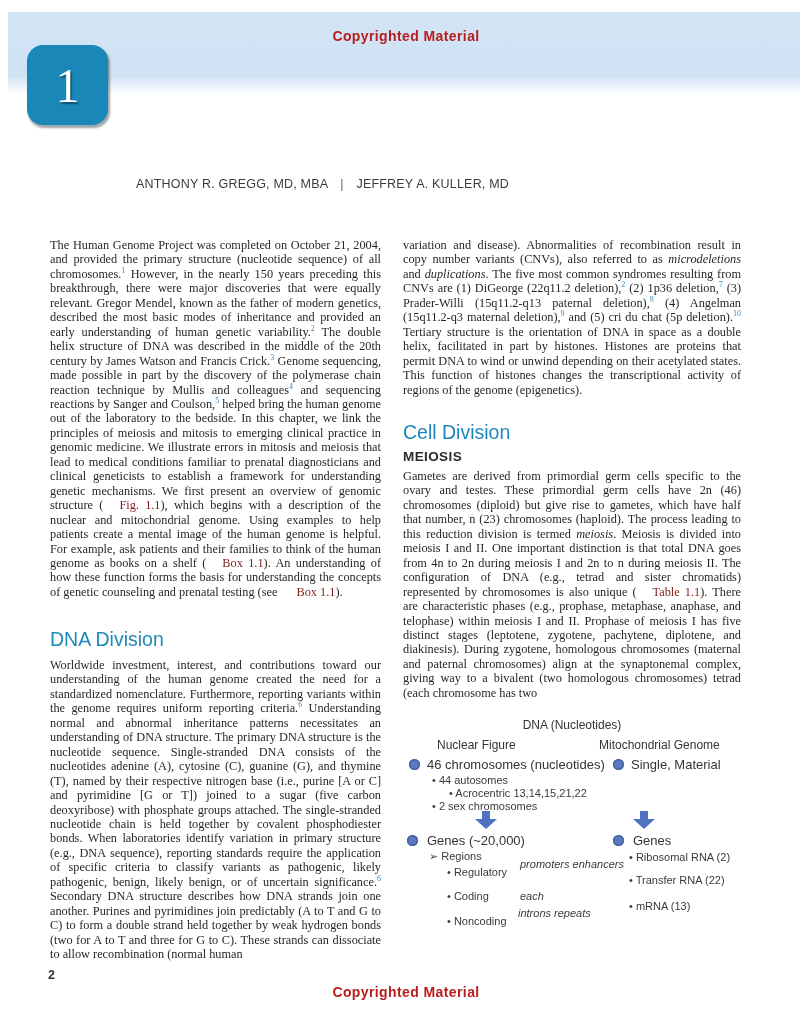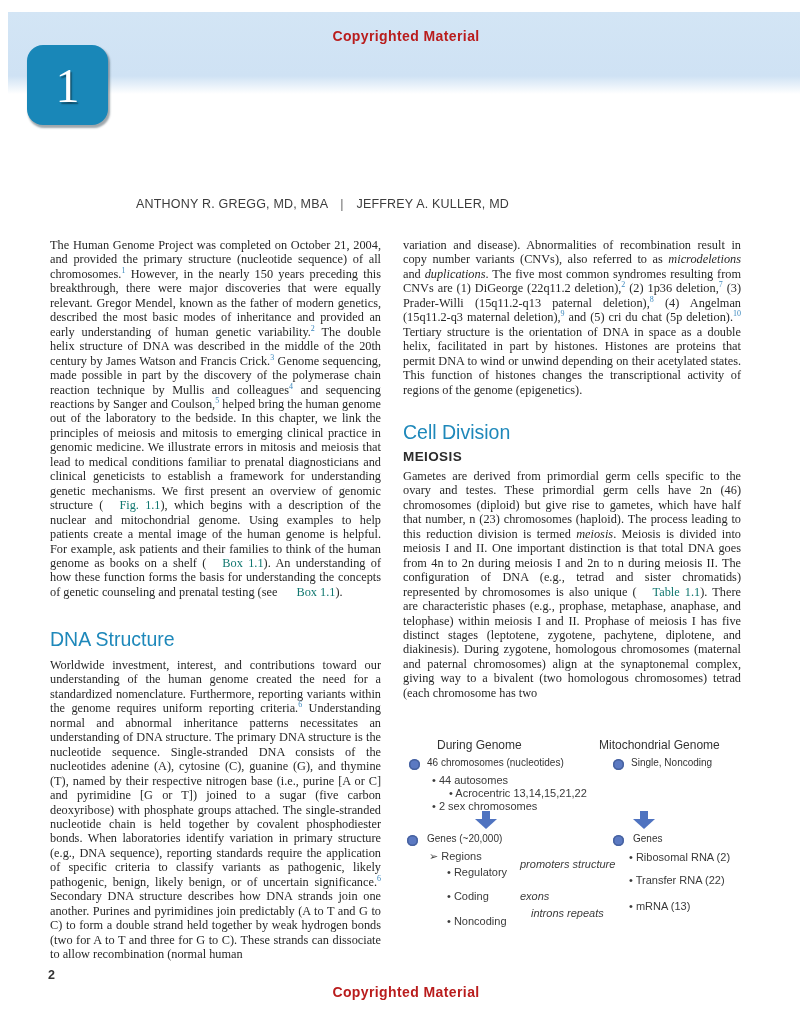--- a/index.html
+++ b/index.html
@@ -19,41 +19,41 @@
          background:#1987b8;box-shadow:1.5px 2.5px 2px rgba(40,60,70,0.45);
          display:flex;align-items:center;justify-content:center;}
   .badge span{font-family:"Liberation Serif",serif;font-size:48px;color:#ffffff;
               text-shadow:1.5px 1.5px 1.5px rgba(0,0,0,0.45);}
 
   .title{position:absolute;left:135px;top:96px;width:520px;margin:0;
          font-family:"Liberation Sans",sans-serif;font-weight:700;
          font-size:30px;line-height:37px;color:#1e88ba;white-space:pre-line;}
 
   .authors{position:absolute;left:136px;top:177px;
-           font-family:"Liberation Sans",sans-serif;font-size:12.5px;color:#3c3c3c;letter-spacing:0.2px;margin-top:20px;}
+           font-family:"Liberation Sans",sans-serif;font-size:12.5px;color:#3c3c3c;letter-spacing:0.2px;}
   .authors .sep{margin:0 9px;color:#6b6b6b;}
 
   .para{position:absolute;font-size:12.3px;line-height:14.45px;text-align:justify;}
 
   .h-blue{position:absolute;margin:0;font-family:"Liberation Sans",sans-serif;
           font-weight:400;font-size:19.5px;color:#1e88ba;}
   .h-sub{position:absolute;margin:0;font-family:"Liberation Sans",sans-serif;
          font-weight:700;font-size:13.5px;color:#2b2b2b;letter-spacing:0.4px;}
 
   sup.seg-sup{color:#3a87bd;font-size:8px;line-height:0;}
-  .seg-link{color:#0f766e;margin-left:16px;}
+  .seg-link{color:#7f1d1d;margin-left:16px;}
   .seg-i{font-style:italic;}
 
   
   .fig{position:absolute;left:403px;top:711px;width:338px;height:258px;
        font-family:"Liberation Sans",sans-serif;color:#333;}
   .fig .abs{position:absolute;white-space:nowrap;}
   .fig-title{top:7px;left:0;width:100%;text-align:center;font-size:12px;color:#333;}
   .fig-header{top:27px;font-size:12px;color:#333;}
-  .fig-main{font-size:10px;}
+  .fig-main{font-size:13px;}
   .fig-sub{font-size:11px;color:#3a3a3a;text-align:right;}
   .fig-sub::before{content:"•  ";color:#3a3a3a;}
   .fig-it{font-size:11px;font-style:italic;color:#3a3a3a;line-height:12.5px;white-space:pre-line;}
   .regions::before{content:"\27A2  ";font-style:normal;color:#444;}
   .dot{position:absolute;width:11px;height:11px;border-radius:50%;
        background:#5b79c2;box-shadow:inset 0 0 0 1.5px #47629f;}
   .arr{position:absolute;width:22px;}
   .arr .shaft{width:8px;height:8px;background:#4f73c0;margin:0 auto;}
   .arr .head{width:0;height:0;border-left:11px solid transparent;border-right:11px solid transparent;
              border-top:10px solid #4f73c0;margin:0 auto;}
@@ -79,62 +79,63 @@
 
 
   <div class="authors">
     <span>ANTHONY R. GREGG, MD, MBA</span>
     <span class="sep">|</span>
     <span>JEFFREY A. KULLER, MD</span>
   </div>
 
   <div class="para" style="left:50px;top:238px;width:331px">The Human Genome Project was completed on October 21, 2004, and provided the primary structure (nucleotide sequence) of all chromosomes.<sup class="seg-sup">1</sup> However, in the nearly 150 years preceding this breakthrough, there were major discoveries that were equally relevant. Gregor Mendel, known as the father of modern genetics, described the most basic modes of inheritance and provided an early understanding of human genetic variability.<sup class="seg-sup">2</sup> The double helix structure of DNA was described in the middle of the 20th century by James Watson and Francis Crick.<sup class="seg-sup">3</sup> Genome sequencing, made possible in part by the discovery of the polymerase chain reaction technique by Mullis and colleagues<sup class="seg-sup">4</sup> and sequencing reactions by Sanger and Coulson,<sup class="seg-sup">5</sup> helped bring the human genome out of the laboratory to the bedside. In this chapter, we link the principles of meiosis and mitosis to emerging clinical practice in genomic medicine. We illustrate errors in mitosis and meiosis that lead to medical conditions familiar to prenatal diagnosticians and clinical geneticists to establish a framework for understanding genetic mechanisms. We first present an overview of genomic structure (<span class="seg-link">Fig. 1.1</span>), which begins with a description of the nuclear and mitochondrial genome. Using examples to help patients create a mental image of the human genome is helpful. For example, ask patients and their families to think of the human genome as books on a shelf (<span class="seg-link">Box 1.1</span>). An understanding of how these function forms the basis for understanding the concepts of genetic counseling and prenatal testing (see <span class="seg-link">Box 1.1</span>).</div>
 
-  <h2 class="h-blue" style="left:50px;top:628px">DNA Structure</h2>
+  <h2 class="h-blue" style="left:50px;top:628px">DNA Division</h2>
 
   <div class="para" style="left:50px;top:658px;width:331px">Worldwide investment, interest, and contributions toward our understanding of the human genome created the need for a standardized nomenclature. Furthermore, reporting variants within the genome requires uniform reporting criteria.<sup class="seg-sup">6</sup> Understanding normal and abnormal inheritance patterns necessitates an understanding of DNA structure. The primary DNA structure is the nucleotide sequence. Single-stranded DNA consists of the nucleotides adenine (A), cytosine (C), guanine (G), and thymine (T), named by their respective nitrogen base (i.e., purine [A or C] and pyrimidine [G or T]) joined to a sugar (five carbon deoxyribose) with phosphate groups attached. The single-stranded nucleotide chain is held together by covalent phosphodiester bonds. When laboratories identify variation in primary structure (e.g., DNA sequence), reporting standards require the application of specific criteria to classify variants as pathogenic, likely pathogenic, benign, likely benign, or of uncertain significance.<sup class="seg-sup">6</sup> Secondary DNA structure describes how DNA strands join one another. Purines and pyrimidines join predictably (A to T and G to C) to form a double strand held together by weak hydrogen bonds (two for A to T and three for G to C). These strands can dissociate to allow recombination (normal human</div>
 
   <div class="para" style="left:403px;top:238px;width:338px">variation and disease). Abnormalities of recombination result in copy number variants (CNVs), also referred to as <span class="seg-i">microdeletions</span> and <span class="seg-i">duplications</span>. The five most common syndromes resulting from CNVs are (1) DiGeorge (22q11.2 deletion),<sup class="seg-sup">2</sup> (2) 1p36 deletion,<sup class="seg-sup">7</sup> (3) Prader-Willi (15q11.2-q13 paternal deletion),<sup class="seg-sup">8</sup> (4) Angelman (15q11.2-q3 maternal deletion),<sup class="seg-sup">9</sup> and (5) cri du chat (5p deletion).<sup class="seg-sup">10</sup> Tertiary structure is the orientation of DNA in space as a double helix, facilitated in part by histones. Histones are proteins that permit DNA to wind or unwind depending on their acetylated states. This function of histones changes the transcriptional activity of regions of the genome (epigenetics).</div>
 
   <h2 class="h-blue" style="left:403px;top:421px">Cell Division</h2>
 
   <h3 class="h-sub" style="left:403px;top:449px">MEIOSIS</h3>
 
   <div class="para" style="left:403px;top:469px;width:338px">Gametes are derived from primordial germ cells specific to the ovary and testes. These primordial germ cells have 2n (46) chromosomes (diploid) but give rise to gametes, which have half that number, n (23) chromosomes (haploid). The process leading to this reduction division is termed <span class="seg-i">meiosis</span>. Meiosis is divided into meiosis I and II. One important distinction is that total DNA goes from 4n to 2n during meiosis I and 2n to n during meiosis II. The configuration of DNA (e.g., tetrad and sister chromatids) represented by chromosomes is also unique (<span class="seg-link">Table 1.1</span>). There are characteristic phases (e.g., prophase, metaphase, anaphase, and telophase) within meiosis I and II. Prophase of meiosis I has five distinct stages (leptotene, zygotene, pachytene, diplotene, and diakinesis). During zygotene, homologous chromosomes (maternal and paternal chromosomes) align at the synaptonemal complex, giving way to a bivalent (two homologous chromosomes) tetrad (each chromosome has two</div>
 
   <div class="fig">
+    <div class="abs fig-title">DNA (Nucleotides)</div>
 
-    <div class="abs fig-header" style="left:34px">During Genome</div>
+    <div class="abs fig-header" style="left:34px">Nuclear Figure</div>
     <div class="abs fig-header" style="left:196px">Mitochondrial Genome</div>
 
     <span class="dot" style="left:6px;top:48px"></span>
     <div class="abs fig-main" style="left:24px;top:46px">46 chromosomes (nucleotides)</div>
     <div class="abs fig-sub" style="left:29px;top:63px">44 autosomes</div>
     <div class="abs fig-sub" style="left:46px;top:76px">Acrocentric 13,14,15,21,22</div>
     <div class="abs fig-sub" style="left:29px;top:89px">2 sex chromosomes</div>
 
     <div class="arr" style="left:72px;top:100px">
       <div class="shaft"></div>
         <div class="head"></div>
     </div>
 
     <span class="dot" style="left:4px;top:124px"></span>
     <div class="abs fig-main" style="left:24px;top:122px">Genes (~20,000)</div>
     <div class="abs fig-sub regions" style="left:26px;top:139px">Regions</div>
     <div class="abs fig-sub" style="left:44px;top:155px">Regulatory</div>
     <div class="abs fig-it" style="left:117px;top:147px">promoters
-structure</div>
+enhancers</div>
     <div class="abs fig-sub" style="left:44px;top:179px">Coding</div>
-    <div class="abs fig-it" style="left:117px;top:179px">exons</div>
+    <div class="abs fig-it" style="left:117px;top:179px">each</div>
     <div class="abs fig-sub" style="left:44px;top:204px">Noncoding</div>
-    <div class="abs fig-it" style="left:128px;top:196px">introns
+    <div class="abs fig-it" style="left:115px;top:196px">introns
 repeats</div>
 
     <span class="dot" style="left:210px;top:48px"></span>
-    <div class="abs fig-main" style="left:228px;top:46px">Single, Noncoding</div>
+    <div class="abs fig-main" style="left:228px;top:46px">Single, Material</div>
 
     <div class="arr" style="left:230px;top:100px">
       <div class="shaft"></div>
         <div class="head"></div>
     </div>
 
     <span class="dot" style="left:210px;top:124px"></span>
     <div class="abs fig-main" style="left:230px;top:122px">Genes</div>
     <div class="abs fig-sub" style="left:226px;top:140px">Ribosomal RNA (2)</div>
     <div class="abs fig-sub" style="left:226px;top:163px">Transfer RNA (22)</div>

